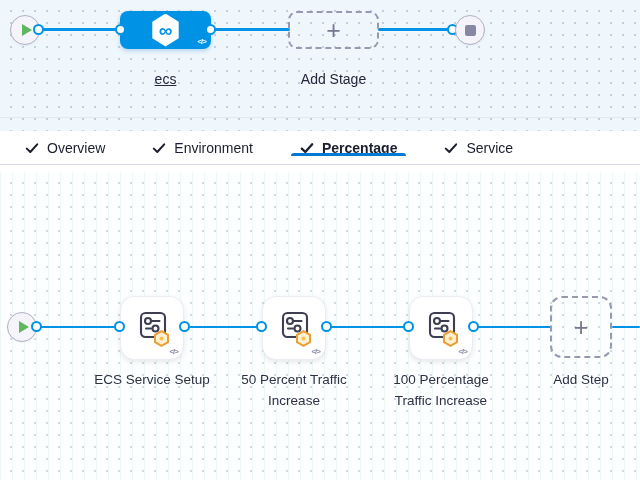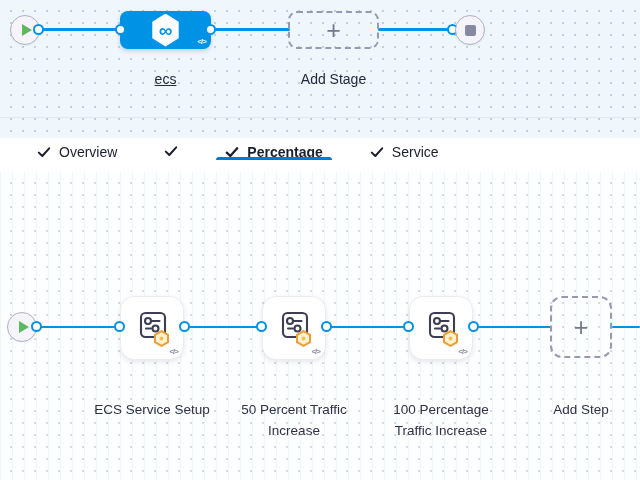--- a/index.html
+++ b/index.html
@@ -50,23 +50,23 @@
   .node-label { position:absolute; text-align:center; color:#26283c; font-size:14px; }
 
   .add-box {
     position:absolute; border:2px dashed #9899b0; border-radius:9px;
     display:flex; align-items:center; justify-content:center;
     color:#75778e; font-size:25px; font-weight:300; line-height:1;
   }
 
   
   .tabbar {
-    position:absolute; left:0; top:144px; width:640px; height:34px;
+    position:absolute; left:0; top:131px; width:640px; height:34px;
     background:#fff; border-bottom:1px solid #d8dae3;
-    display:flex; align-items:flex-start; padding-left:24px; gap:21px; overflow:hidden;
+    display:flex; align-items:center; padding-left:12px; gap:21px; overflow:hidden;
   }
   .tab { position:relative; display:flex; align-items:center; gap:8px;
     padding:0 13px; font-size:14px; color:#1b1e2e; white-space:nowrap; cursor:pointer; flex:0 0 auto; }
   .tab .chk { width:14px; height:14px; flex:0 0 auto; }
   .tab.active { font-weight:bold; }
   .tab.active::after { content:""; position:absolute; left:4px; right:4px; bottom:0;
     height:3px; border-radius:3px 3px 0 0; background:#0278D5; }
 
   
   .exec-canvas {
@@ -80,21 +80,21 @@
 
   .step-card {
     position:absolute; top:124px; width:64px; height:64px;
     background:#fff; border:1px solid #ecedf2; border-radius:14px;
     box-shadow:0 2px 5px rgba(40,41,61,.10);
   }
   .step-card svg.step-icon { position:absolute; left:13px; top:9px; }
   .badge-hex { position:absolute; left:32px; top:33px; }
 
   .step-label { position:absolute; top:198px; width:124px; text-align:center;
-    color:#2e3044; font-size:13.5px; line-height:1.55;margin-top:30px; }
+    color:#2e3044; font-size:13.5px; line-height:1.55; }
 </style>
 </head>
 <body>
 
 <div class="screen">
 
   <div class="stage-canvas">
 
     <div class="conn-line" style="left:36px; top:28px; width:86px;"></div>
     <div class="conn-line" style="left:209px; top:28px; width:81px;"></div>
@@ -132,20 +132,21 @@
     <div class="tab">
       <svg class="chk" viewBox="0 0 14 14">
           <path d="M1.8 7.6 L5.3 11 L12.2 3.3" fill="none" stroke="#1b1e2e" stroke-width="2" stroke-linecap="round" stroke-linejoin="round"></path>
         </svg>
       <span>Overview</span>
     </div>
     <div class="tab">
       <svg class="chk" viewBox="0 0 14 14">
           <path d="M1.8 7.6 L5.3 11 L12.2 3.3" fill="none" stroke="#1b1e2e" stroke-width="2" stroke-linecap="round" stroke-linejoin="round"></path>
         </svg>
+      <span>Environment</span>
     </div>
     <div class="tab active">
       <svg class="chk" viewBox="0 0 14 14">
           <path d="M1.8 7.6 L5.3 11 L12.2 3.3" fill="none" stroke="#1b1e2e" stroke-width="2.3" stroke-linecap="round" stroke-linejoin="round"></path>
         </svg>
       <span>Percentage</span>
     </div>
     <div class="tab">
       <svg class="chk" viewBox="0 0 14 14">
           <path d="M1.8 7.6 L5.3 11 L12.2 3.3" fill="none" stroke="#1b1e2e" stroke-width="2" stroke-linecap="round" stroke-linejoin="round"></path>

